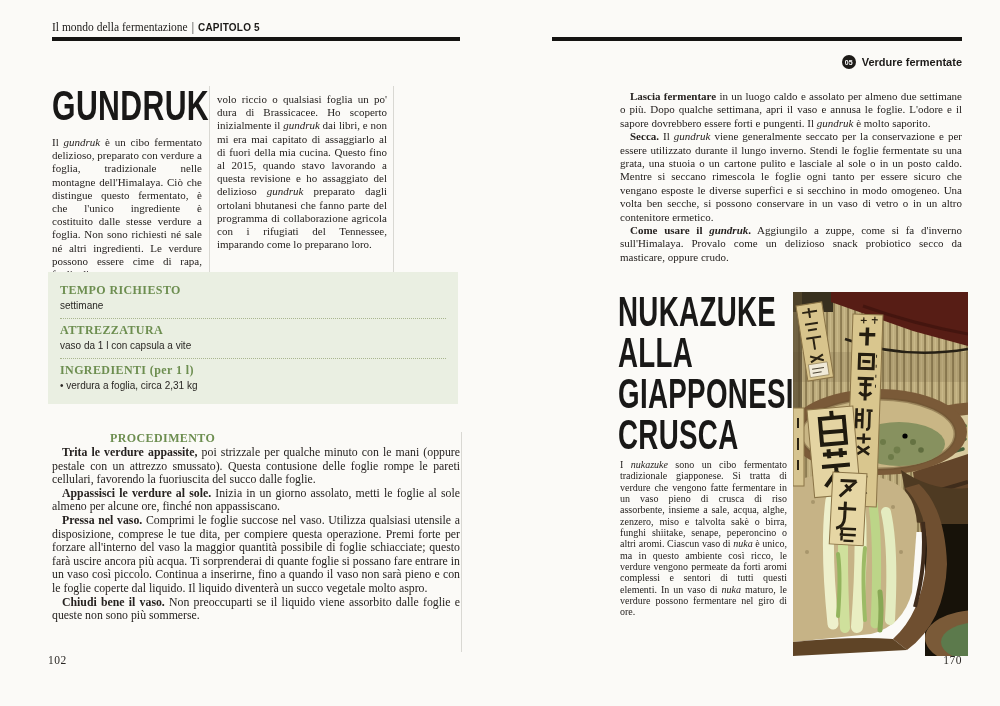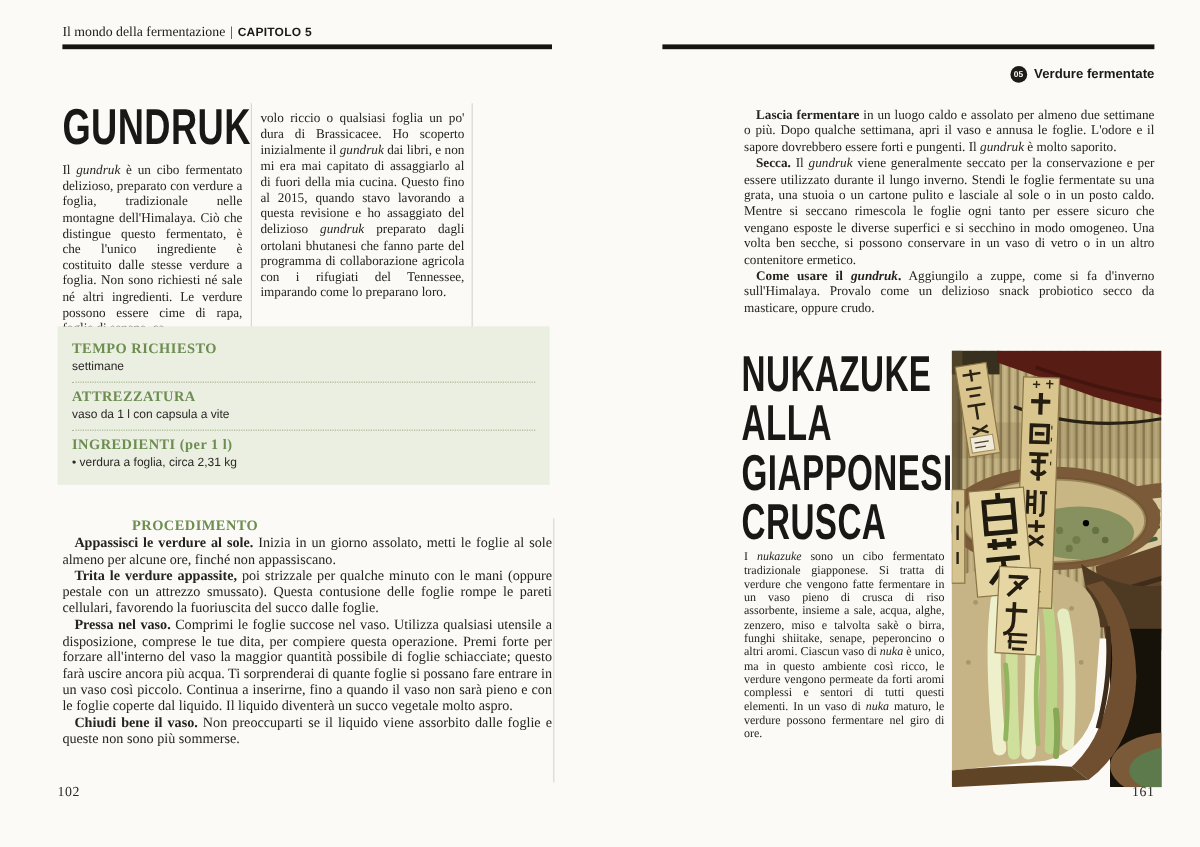--- a/index.html
+++ b/index.html
@@ -69,22 +69,22 @@
       <div class="info-v">vaso da 1 l con capsula a vite</div>
     </div>
     <div class="info-sec">
       <div class="info-h">INGREDIENTI (per 1 l)</div>
       <div class="info-v">• verdura a foglia, circa 2,31 kg</div>
     </div>
   </div>
 
   <div class="abs proc-h" style="left:62px;top:431px;margin-left:48px;">PROCEDIMENTO</div>
   <div class="abs proc" style="left:52px;top:446px;width:408px;">
+    <p><span class="b">Trita le verdure appassite,</span><span> poi strizzale per qualche minuto con le mani (oppure pestale con un attrezzo smussato). Questa contusione delle foglie rompe le pareti cellulari, favorendo la fuoriuscita del succo dalle foglie.</span></p>
     <p><span class="b">Appassisci le verdure al sole.</span><span> Inizia in un giorno assolato, metti le foglie al sole almeno per alcune ore, finché non appassiscano.</span></p>
-    <p><span class="b">Trita le verdure appassite,</span><span> poi strizzale per qualche minuto con le mani (oppure pestale con un attrezzo smussato). Questa contusione delle foglie rompe le pareti cellulari, favorendo la fuoriuscita del succo dalle foglie.</span></p>
     <p><span class="b">Pressa nel vaso.</span><span> Comprimi le foglie succose nel vaso. Utilizza qualsiasi utensile a disposizione, comprese le tue dita, per compiere questa operazione. Premi forte per forzare all'interno del vaso la maggior quantità possibile di foglie schiacciate; questo farà uscire ancora più acqua. Ti sorprenderai di quante foglie si possano fare entrare in un vaso così piccolo. Continua a inserirne, fino a quando il vaso non sarà pieno e con le foglie coperte dal liquido. Il liquido diventerà un succo vegetale molto aspro.</span></p>
     <p><span class="b">Chiudi bene il vaso.</span><span> Non preoccuparti se il liquido viene assorbito dalle foglie e queste non sono più sommerse.</span></p>
   </div>
   <div class="abs vrule" style="left:461px;top:432px;height:220px;"></div>
 
   <div class="abs pagenum" style="left:48px;top:654px;">102</div>
 
   <div class="abs rp-head" style="right:38px;top:19px;">
     <span class="badge">05</span>
     <span>Verdure fermentate</span>
@@ -197,15 +197,15 @@
       </g>
       <g transform="translate(40,180) rotate(3)">
         <rect width="34" height="72" fill="#e6d6a4" stroke="#8a7447" stroke-width="1"></rect>
         <path d="M8,8 h16 M24,8 l-16,16 M13,12 l6,6" stroke="#241d10" stroke-width="3" fill="none"></path>
         <path d="M7,36 h18 M14,29 v16 q0,9 -8,11" stroke="#241d10" stroke-width="3" fill="none"></path>
         <path d="M10,56 h16 M10,62 h16 M14,68 h10 M12,56 v12" stroke="#241d10" stroke-width="2.4" fill="none"></path>
       </g>
     </svg>
   </div>
 
-  <div class="abs pagenum" style="right:38px;top:654px;text-align:right;">161</div>
+  <div class="abs pagenum" style="right:38px;top:654px;text-align:right;">170</div>
 
 </div>
 
 </body></html>

